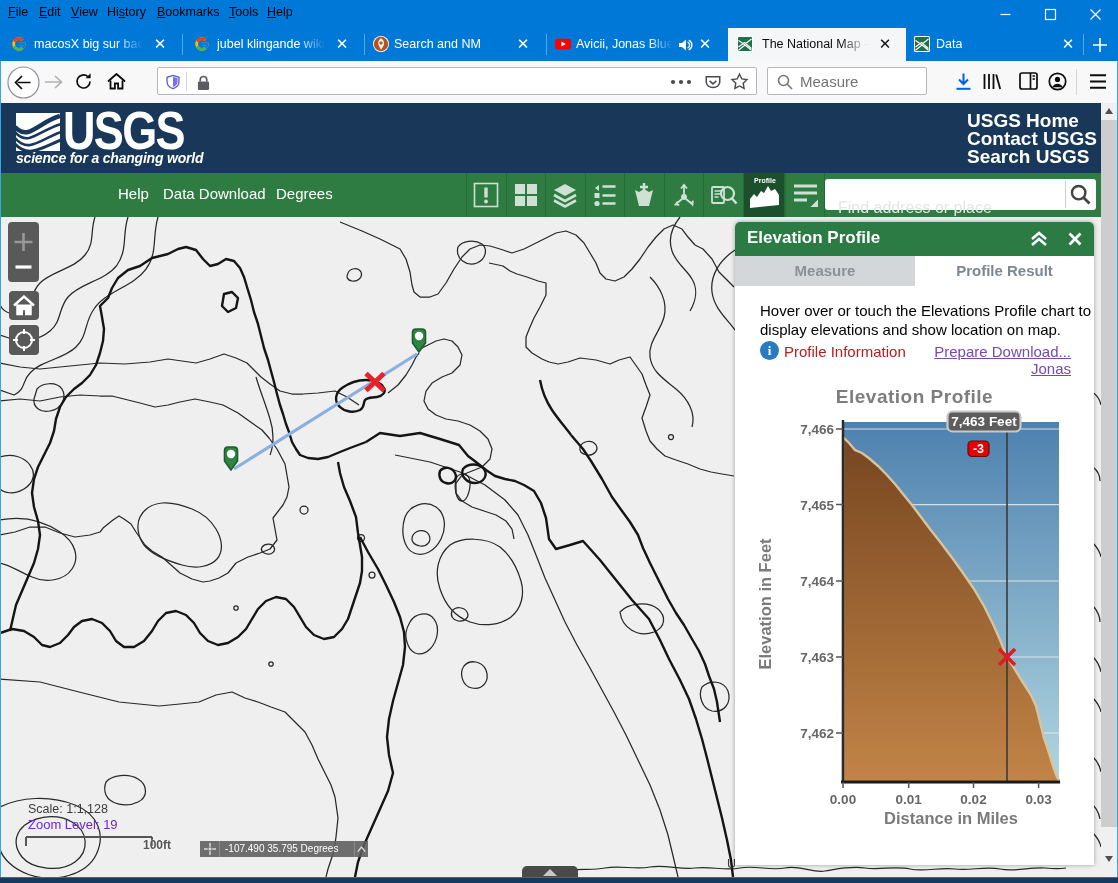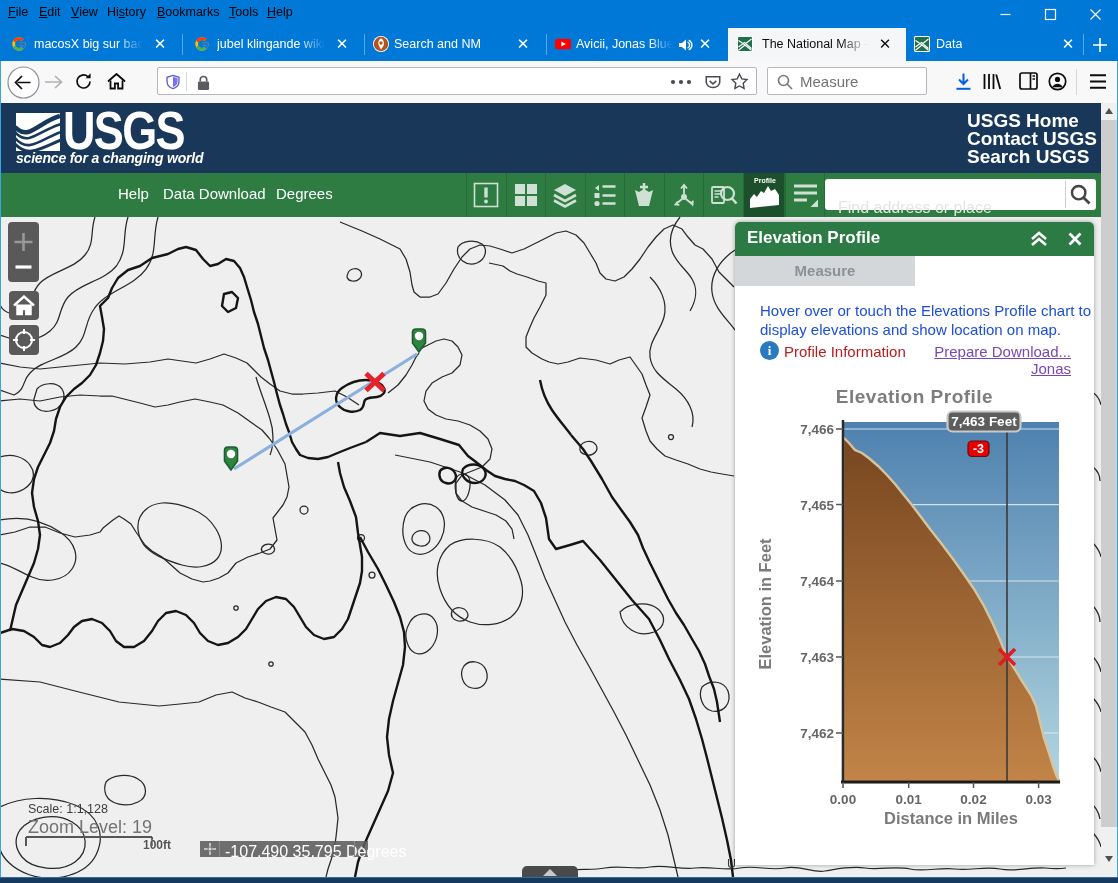--- a/index.html
+++ b/index.html
@@ -396,33 +396,33 @@
       </svg>
     </div>
     <div class="abs" style="left:9px;top:108px;width:30px;height:30px;background:#595959;border-radius:4px">
       <svg style="position:absolute;left:4px;top:4px;width:22px;height:22px" viewBox="0 0 22 22">
         <circle cx="11" cy="11" r="8" fill="none" stroke="#fff" stroke-width="2"></circle>
         <path d="M11 0v5M11 17v5M0 11h5M17 11h5" stroke="#fff" stroke-width="2"></path>
       </svg>
     </div>
 
     <div class="abs" style="left:28px;top:585px;font-size:12.5px;color:#3c3c3c">Scale: 1:1,128</div>
-    <div class="abs" style="left:28px;top:600px;font-size:18px;color:#737373">Zoom Level: 19</div>
+    <div class="abs" style="left:28px;top:600px;font-size:13px;color:#6d28d9">Zoom Level: 19</div>
     <svg class="abs" style="left:25px;top:619px;width:130px;height:11px" viewBox="0 0 130 11">
       <path d="M1 1h126M1 1v9M127 1v9" fill="none" stroke="#555" stroke-width="2"></path>
     </svg>
     <div class="abs" style="left:143px;top:621px;font-size:12px;font-weight:bold;color:#555;text-shadow:0 0 2px #fff">100ft</div>
 
     <div class="abs" style="left:200px;top:624px;width:168px;height:16px;background:rgba(92,92,92,.88);color:#fff">
       <svg style="position:absolute;left:4px;top:2px;width:12px;height:12px" viewBox="0 0 13 13">
         <path d="M6.5 0v4M6.5 9v4M0 6.5h4M9 6.5h4" stroke="#ddd" stroke-width="1.6"></path>
         <rect x="5" y="5" width="3" height="3" fill="#ddd"></rect>
       </svg>
       <div style="position:absolute;left:19px;top:0;width:1px;height:16px;background:#8a8a8a"></div>
-      <span style="position:absolute;left:25px;top:2px;font-size:16px;white-space:nowrap">-107.490 35.795 Degrees</span>
+      <span style="position:absolute;left:25px;top:2px;font-size:10px;white-space:nowrap">-107.490 35.795 Degrees</span>
       <div style="position:absolute;left:154px;top:0;width:1px;height:16px;background:#8a8a8a"></div>
       <svg style="position:absolute;left:157px;top:4px;width:9px;height:8px" viewBox="0 0 12 9">
         <path d="M1 8l5-6 5 6" fill="none" stroke="#ddd" stroke-width="1.8"></path>
       </svg>
     </div>
 
     <div class="abs" style="left:522px;top:649px;width:56px;height:11px;background:#4a4a4a;border-radius:5px 5px 0 0">
       <svg style="position:absolute;left:21px;top:3px;width:14px;height:7px" viewBox="0 0 14 7">
         <path d="M0 7L7 0l7 7z" fill="#c9c9c9"></path>
       </svg>
@@ -434,22 +434,23 @@
       <div class="abs" style="left:12px;top:6px;font-size:17px;font-weight:bold;color:#fff">Elevation Profile</div>
       <svg class="abs" style="left:295px;top:9px;width:18px;height:16px" viewBox="0 0 18 16">
         <path d="M2 8l7-6 7 6M2 14l7-6 7 6" fill="none" stroke="#fff" stroke-width="2.6"></path>
       </svg>
       <svg class="abs" style="left:333px;top:10px;width:14px;height:14px" viewBox="0 0 14 14">
         <path d="M1.5 1.5l11 11M12.5 1.5l-11 11" stroke="#fff" stroke-width="2.8"></path>
       </svg>
     </div>
     <div id="ptabs">
       <div class="abs" style="left:0;top:0;width:180px;height:30px;background:#d3d7da;color:#8b9196;font-size:15px;text-align:center;line-height:30px">Measure</div>
-    </div>
-    <div class="abs" style="left:25px;top:80px;font-size:15px;color:#1d4ed8;line-height:18.5px">Hover over or touch the Elevations Profile chart to<br>display elevations and show location on map.</div>
+      <div class="abs" style="left:180px;top:0;width:179px;height:30px;background:#fff;color:#7b8894;font-size:15px;text-align:center;line-height:30px">Profile Result</div>
+    </div>
+    <div class="abs" style="left:25px;top:80px;font-size:15px;color:#000000;line-height:18.5px">Hover over or touch the Elevations Profile chart to<br>display elevations and show location on map.</div>
     <div class="abs" style="left:25px;top:119px;width:19px;height:19px;border-radius:50%;background:#2a7ac0;color:#fff;font-size:13px;font-weight:bold;text-align:center;line-height:19px;font-family:'Liberation Serif',serif">i</div>
     <div class="abs" style="left:49px;top:121px;font-size:15px;color:#b91c1c">Profile Information</div>
     <div class="abs" style="left:160px;top:121px;width:176px;text-align:right;font-size:15px;color:#7847b2;text-decoration:underline;white-space:nowrap">Prepare Download...</div>
     <div class="abs" style="left:160px;top:138px;width:176px;text-align:right;font-size:15px;color:#7847b2;text-decoration:underline">Jonas</div>
     <div class="abs" style="left:0;top:164px;width:359px;text-align:center;font-size:19px;font-weight:bold;color:#7d7d7d;letter-spacing:.5px">Elevation Profile</div>
     <svg class="abs" style="left:0;top:183px;width:359px;height:460px" viewBox="735 405 359 460">
       <defs>
         <linearGradient id="sky" x1="0" y1="0" x2="0" y2="1">
           <stop offset="0" stop-color="#4e81af"></stop>
           <stop offset="1" stop-color="#b2d6e0"></stop>

